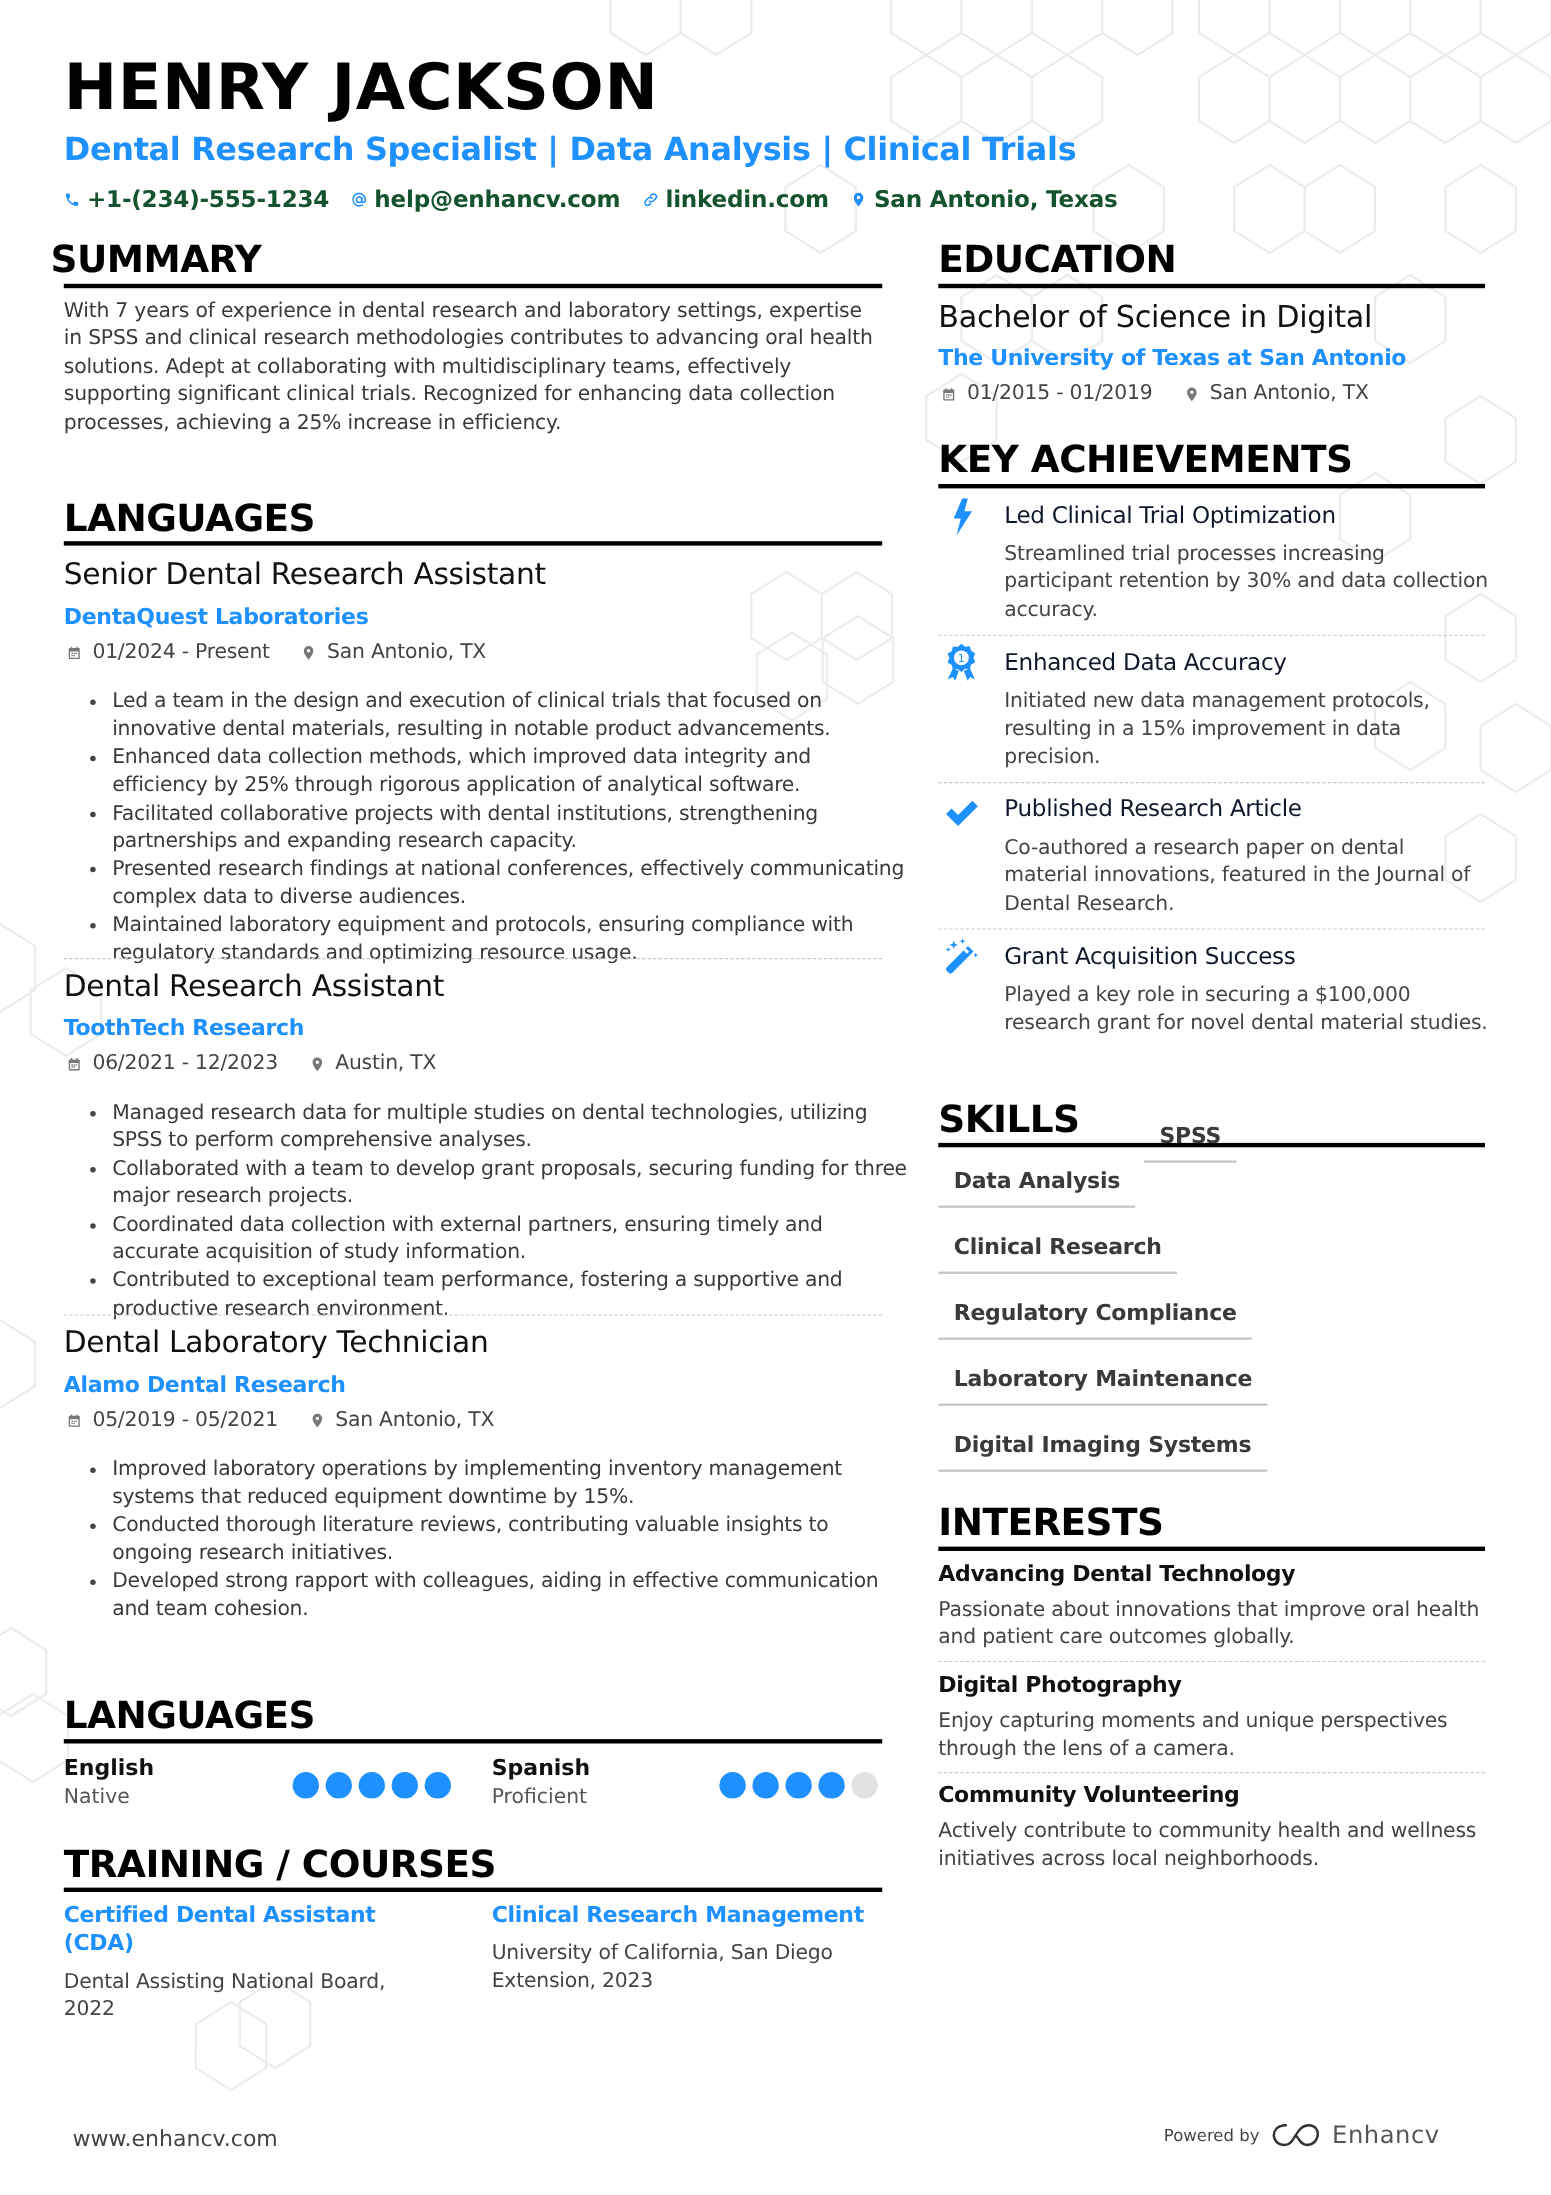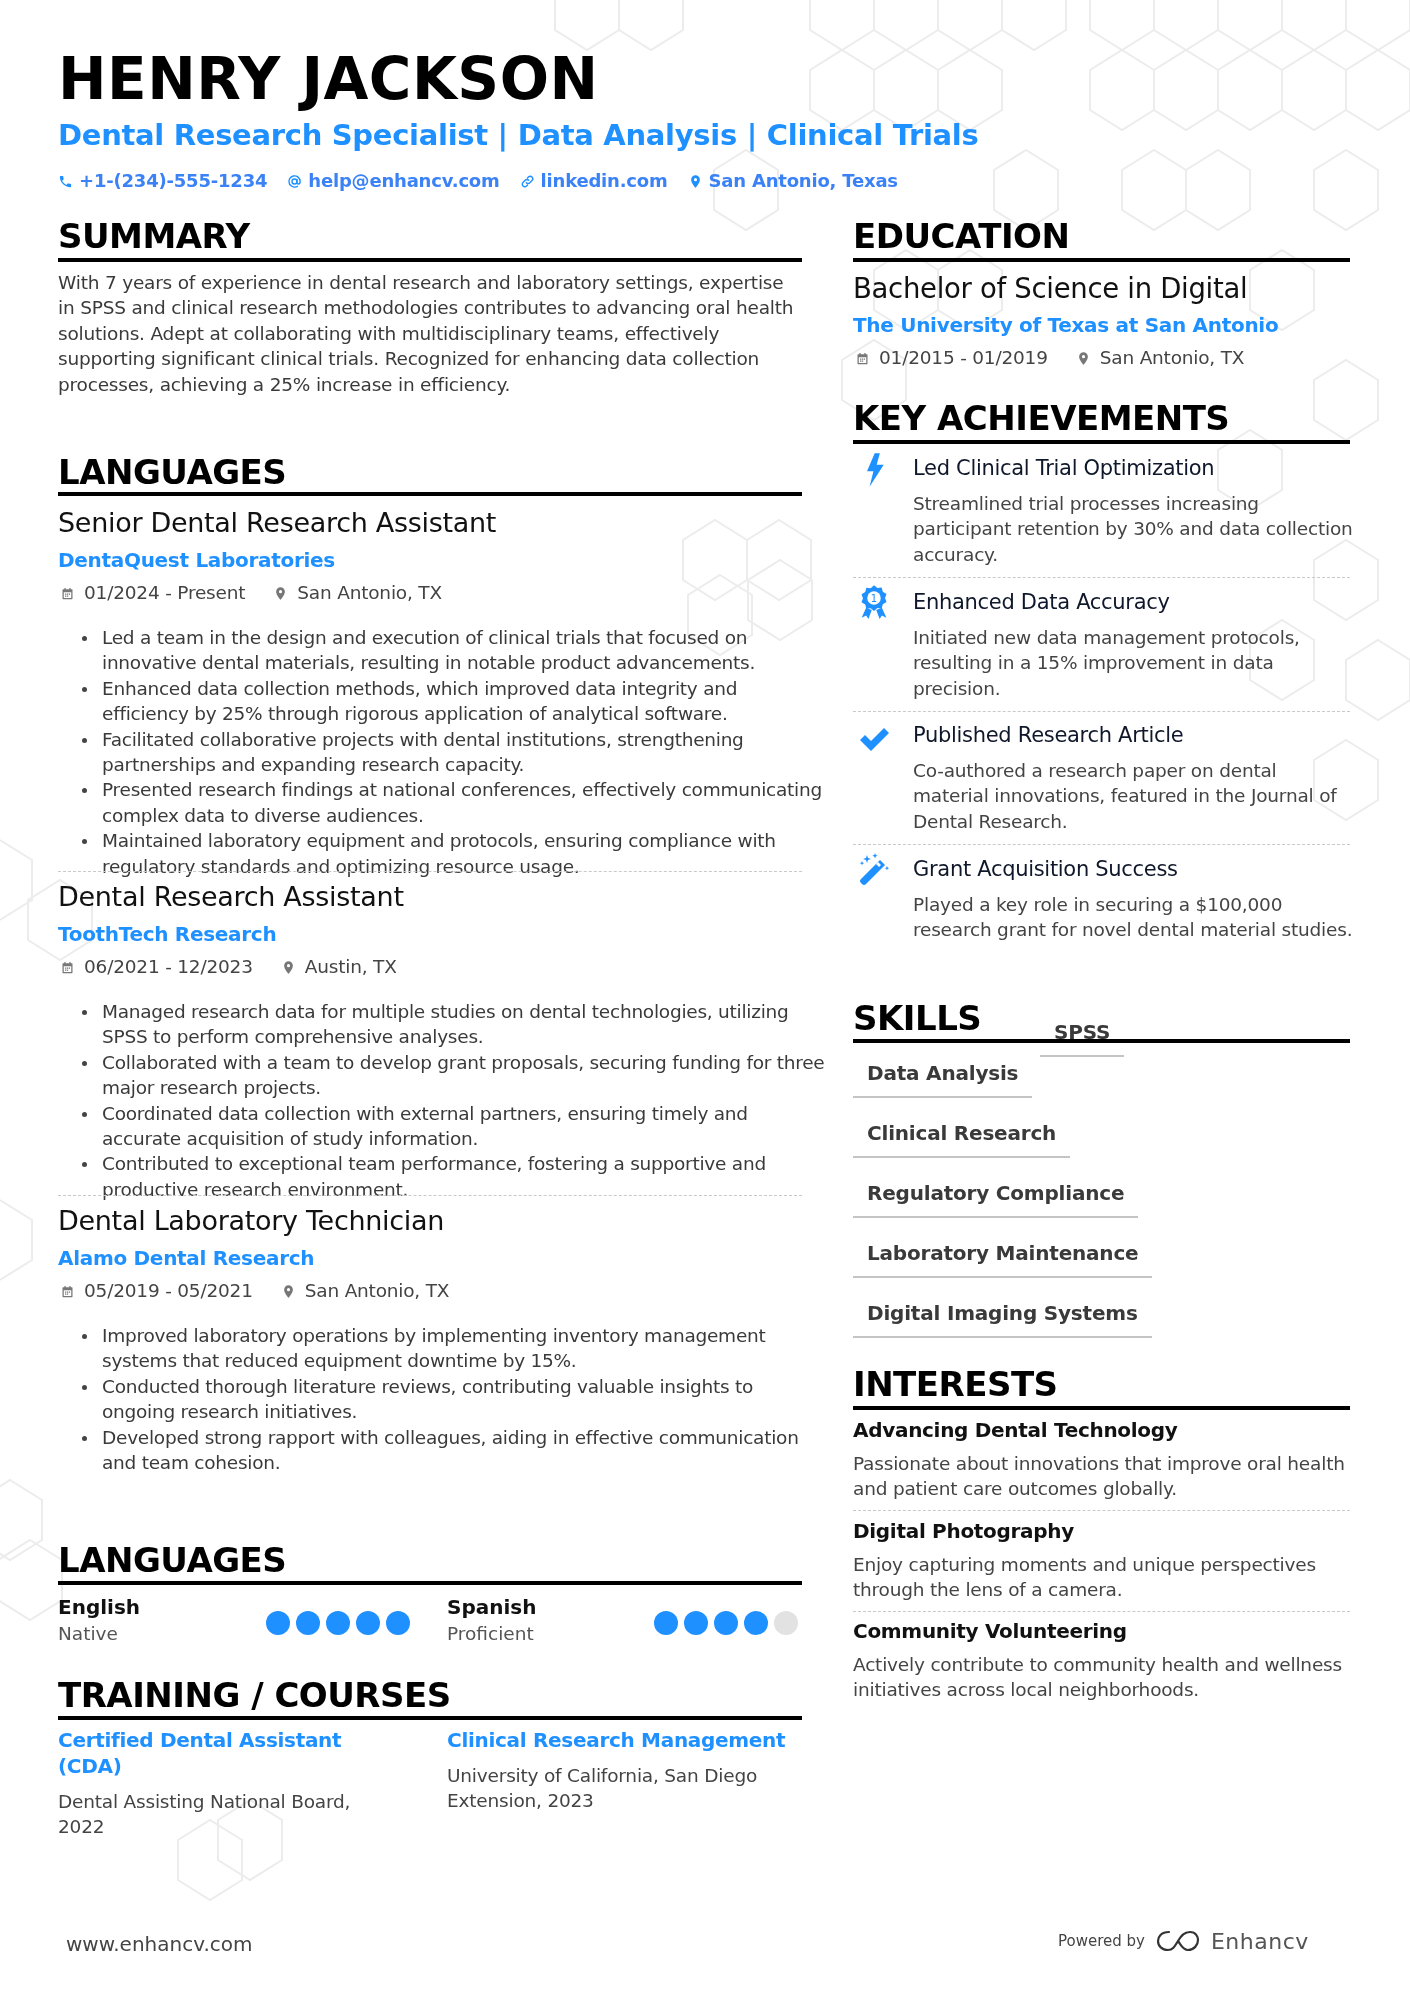--- a/index.html
+++ b/index.html
@@ -2,21 +2,21 @@
 <html><head>
 <meta charset="utf-8">
 <style>
   html, body { margin:0; padding:0; }
   body { width:1410px; height:1995px; position:relative; background:#ffffff; overflow:hidden;
          font-family:"DejaVu Sans","Liberation Sans",sans-serif; color:#222; }
   .bg-hex { position:absolute; left:0; top:0; width:1410px; height:1995px; pointer-events:none; }
   .abs { position:absolute; }
   .name { left:58px; top:44px; font-size:58px; font-weight:bold; color:#000; letter-spacing:0.5px; line-height:70px; white-space:nowrap; }
   .title { left:58px; top:116px; font-size:29px; font-weight:bold; color:#1e90ff; line-height:38px; white-space:nowrap; letter-spacing:-0.3px;}
-  .contacts { left:58px; top:168px; display:flex; gap:20px; font-size:18px; font-weight:bold; color:#3b82f6; line-height:26px; white-space:nowrap; letter-spacing:-0.2px; }
+  .contacts { left:58px; top:168px; display:flex; gap:20px; font-size:21px; font-weight:bold; color:#14532d; line-height:26px; white-space:nowrap; letter-spacing:-0.2px; }
   .contacts .ci { display:flex; align-items:center; gap:6px; }
   .contacts svg { width:15px; height:15px; }
   .sec-h { position:absolute; font-size:34px; font-weight:bold; color:#000; line-height:40px; white-space:nowrap; letter-spacing:-0.5px; }
   .rule { position:absolute; height:4px; background:#000; }
   .lcol { left:58px; width:744px; }
   .rcol { left:853px; width:497px; }
   .para { position:absolute; font-size:18.5px; line-height:25.4px; color:#3a3a3a; letter-spacing:-0.2px; }
   .job-title { position:absolute; font-size:27px; color:#111; line-height:34px; white-space:nowrap; letter-spacing:-0.3px; }
   .company { position:absolute; font-size:20px; font-weight:bold; color:#1e90ff; line-height:26px; white-space:nowrap; letter-spacing:-0.3px; }
   .meta { position:absolute; display:flex; align-items:center; font-size:18.5px; color:#444; line-height:24px; white-space:nowrap; letter-spacing:-0.2px;}
@@ -89,21 +89,21 @@
     <span>linkedin.com</span>
   </span>
   <span class="ci">
     <svg viewBox="0 0 24 24">
         <path fill="#1e90ff" d="M12 2a7 7 0 0 0-7 7c0 5.2 7 13 7 13s7-7.8 7-13a7 7 0 0 0-7-7zm0 9.5A2.5 2.5 0 1 1 12 6.5a2.5 2.5 0 0 1 0 5z"></path>
       </svg>
     <span>San Antonio, Texas</span>
   </span>
 </div>
 
-<div class="sec-h" style="left:58px; top:216px;text-align:right;">SUMMARY</div>
+<div class="sec-h" style="left:46px; top:216px;text-align:right;">SUMMARY</div>
 <div class="rule lcol" style="top:258px;"></div>
 <div class="para" style="left:58px; top:270px; width:744px;">With 7 years of experience in dental research and laboratory settings, expertise in SPSS and clinical research methodologies contributes to advancing oral health solutions. Adept at collaborating with multidisciplinary teams, effectively supporting significant clinical trials. Recognized for enhancing data collection processes, achieving a 25% increase in efficiency.</div>
 
 <div class="sec-h" style="left:58px; top:452px;">LANGUAGES</div>
 <div class="rule lcol" style="top:492px;"></div>
 
 <div class="job-title" style="left:58px; top:506px;">Senior Dental Research Assistant</div>
 <div class="company" style="left:58px; top:547px;">DentaQuest Laboratories</div>
 <div class="meta" style="left:60px; top:581px;">
   <svg viewBox="0 0 24 24">

